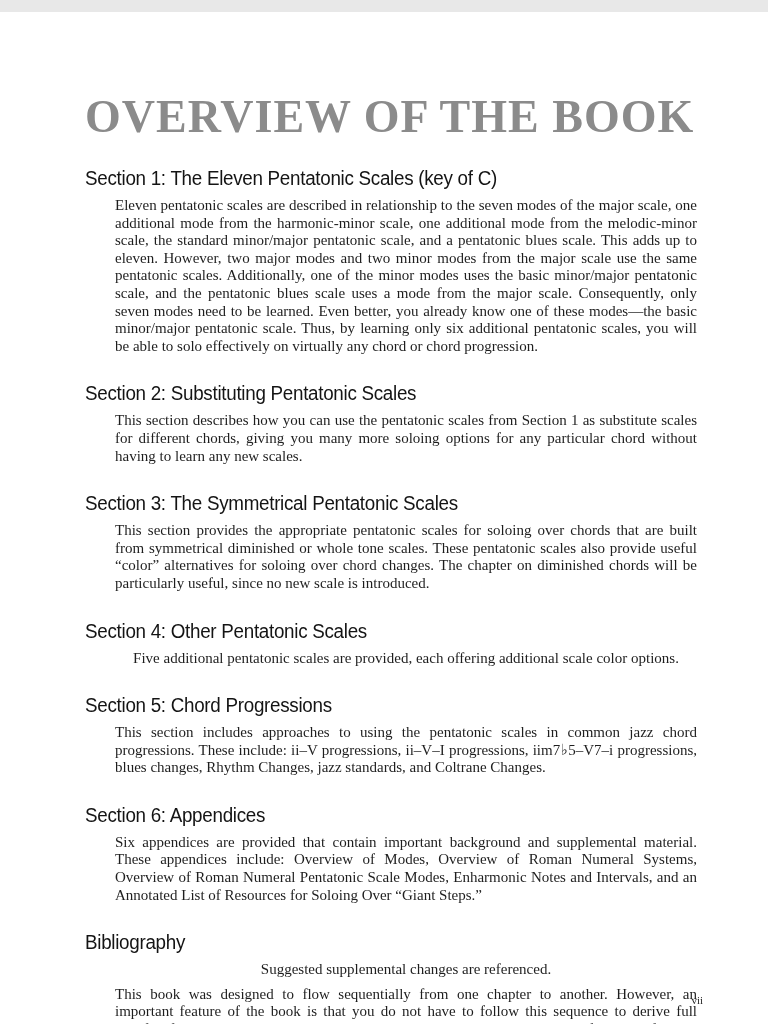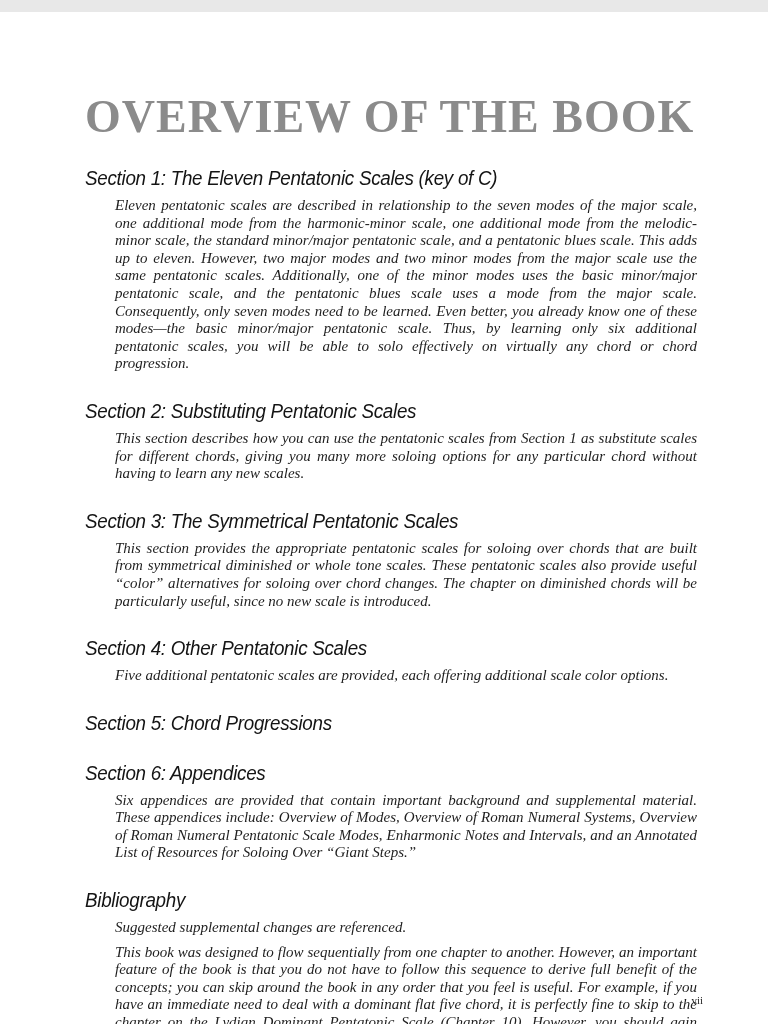--- a/index.html
+++ b/index.html
@@ -26,41 +26,41 @@
     letter-spacing:1px;
     color:#8b8b8b;
     margin:0 0 13px 0;
     white-space:nowrap;
   }
   .intro {
     margin:0 0 0 30px;
     font-size:13.5px;
     line-height:17.5px;
   }
-  .section { margin:0;font-style:italic; }
+  .section { margin:0; }
   .section-heading {
     font-family:"Liberation Sans","DejaVu Sans",sans-serif;
     font-weight:400;
     font-size:20px;
     letter-spacing:-0.3px;
     color:#141414;
     margin:27px 0 7px 0;
     transform:scaleX(0.94);
     transform-origin:left center;
     white-space:nowrap;
   }
   .para {
     margin:0 0 0 30px;
     font-size:15px;
     line-height:17.6px;
     text-align:justify;
     text-justify:inter-word;
   }
   .para + .para { margin-top:7px; }
-  .para.single { text-align:left; }
+  .para.single { text-align:center; }
   .page-number {
     position:absolute;
     right:65px;
     bottom:30px;
     font-size:11px;
     font-weight:400;
     color:#1e1e1e;
   }
 </style>
 </head>
@@ -87,20 +87,21 @@
       <p class="para">This section provides the appropriate pentatonic scales for soloing over chords that are built from symmetrical diminished or whole tone scales. These pentatonic scales also provide useful “color” alternatives for soloing over chord changes. The chapter on diminished chords will be particularly useful, since no new scale is introduced.</p>
     </div>
 
     <div class="section">
       <h2 class="section-heading">Section 4: Other Pentatonic Scales</h2>
       <p class="para single">Five additional pentatonic scales are provided, each offering additional scale color options.</p>
     </div>
 
     <div class="section">
       <h2 class="section-heading">Section 5: Chord Progressions</h2>
+      <p class="para">This section includes approaches to using the pentatonic scales in common jazz chord progressions. These include: ii–V progressions, ii–V–I progressions, iim7♭5–V7–i progressions, blues changes, Rhythm Changes, jazz standards, and Coltrane Changes.</p>
     </div>
 
     <div class="section">
       <h2 class="section-heading">Section 6: Appendices</h2>
       <p class="para">Six appendices are provided that contain important background and supplemental material. These appendices include: Overview of Modes, Overview of Roman Numeral Systems, Overview of Roman Numeral Pentatonic Scale Modes, Enharmonic Notes and Intervals, and an Annotated List of Resources for Soloing Over “Giant Steps.”</p>
     </div>
 
     <div class="section">
       <h2 class="section-heading">Bibliography</h2>
       <p class="para single">Suggested supplemental changes are referenced.</p>

